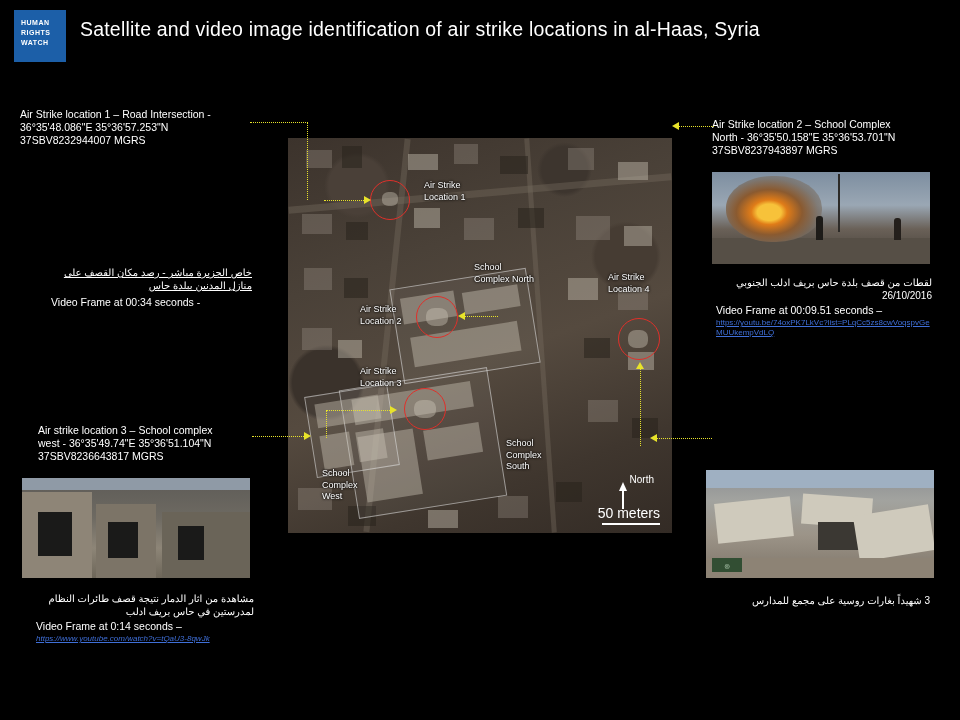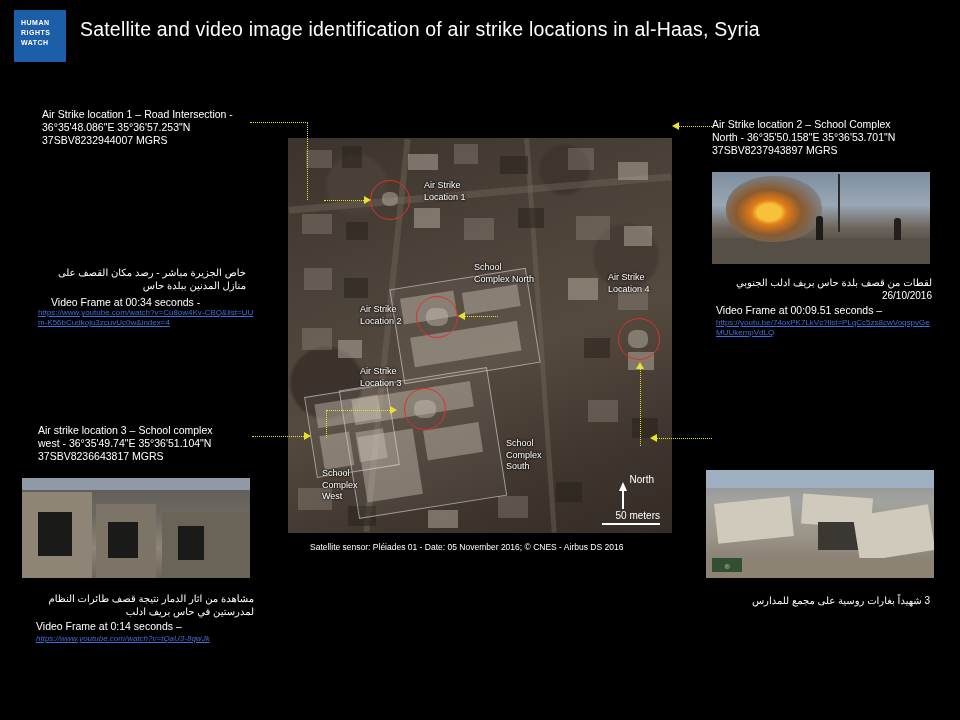--- a/index.html
+++ b/index.html
@@ -126,21 +126,21 @@
   }
   .scalebar {
     position: absolute;
     right: 12px; bottom: 8px;
     width: 58px;
     border-top: 2px solid #fff;
   }
   .scalebar-txt {
     position: absolute;
     right: 12px; bottom: 12px;
-    font-size: 10px;
+    font-size: 14px;
     color: #fff;
   }
   .sat-credit {
     position: absolute;
     left: 310px; top: 542px;
     font-size: 8.5px;
     color: #ffffff;
   }
 
   
@@ -313,31 +313,29 @@
 
     <div class="ydash-v" style="left:352px;top:230px;height:78px;"></div>
     <div class="ytip up" style="left:348px;top:224px;"></div>
 
     <div class="north-stem"></div>
     <div class="north-arrow"></div>
     <div class="north">North</div>
     <div class="scalebar"></div>
     <div class="scalebar-txt">50 meters</div>
   </div>
-  <div class="sat-credit">Satellite sensor:  Pléiades 01 - Date: 05 November 2016;  © CNES - Airbus DS 2016</div>
-
-  <div class="ann" style="left:42px;top:108px;width:230px;">Air Strike location 1 – Road Intersection -
+
+  <div class="ann" style="left:20px;top:108px;width:230px;">Air Strike location 1 – Road Intersection -
 36°35'48.086"E  35°36'57.253"N
 37SBV8232944007  MGRS</div>
   <div class="ydash-h" style="left:250px;top:122px;width:58px;"></div>
   <div class="ydash-v" style="left:307px;top:122px;height:78px;"></div>
 
-  <div class="ann-ar" style="position:absolute;left:32px;top:266px;width:214px;">خاص الجزيرة  مباشر - رصد مكان القصف  على  منازل المدنين ببلدة  حاس</div>
+  <div class="ann-ar" style="position:absolute;left:38px;top:266px;width:214px;text-decoration:underline;">خاص الجزيرة  مباشر - رصد مكان القصف  على  منازل المدنين ببلدة  حاس</div>
   <div class="ann" style="left:38px;top:296px;width:220px;margin-left:13px;">Video Frame at 00:34 seconds -</div>
-  <a class="lnk" style="position:absolute;left:38px;top:308px;width:216px;" href="#">https://www.youtube.com/watch?v=Cu8ow4Kv-CBQ&amp;list=UUm-K56bCudkoju3zcuvUc0w&amp;index=4</a>
 
   <div class="ann" style="left:712px;top:118px;width:232px;">Air Strike location 2 – School Complex
 North - 36°35'50.158"E  35°36'53.701"N
 37SBV8237943897  MGRS</div>
   <div class="ydash-h" style="left:678px;top:126px;width:36px;"></div>
   <div class="ytip left" style="left:672px;top:122px;"></div>
 
   <div class="photo ph2">
     <div class="roof"></div>
     <div class="smoke"></div>

